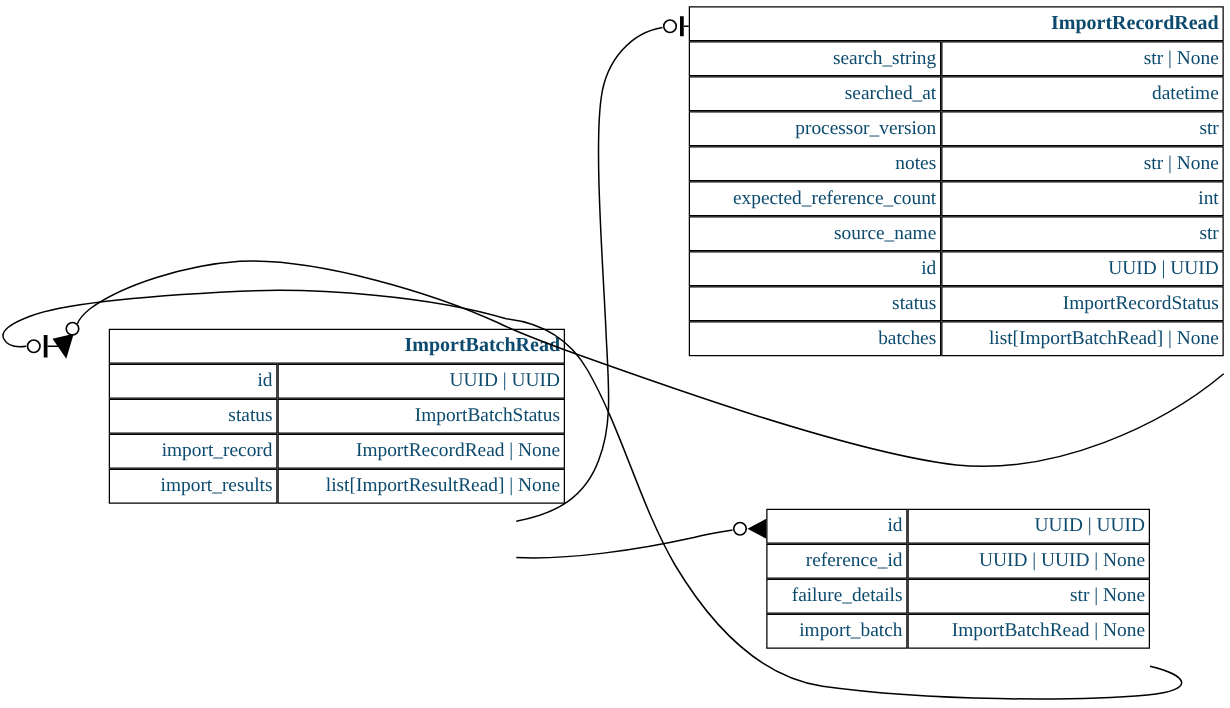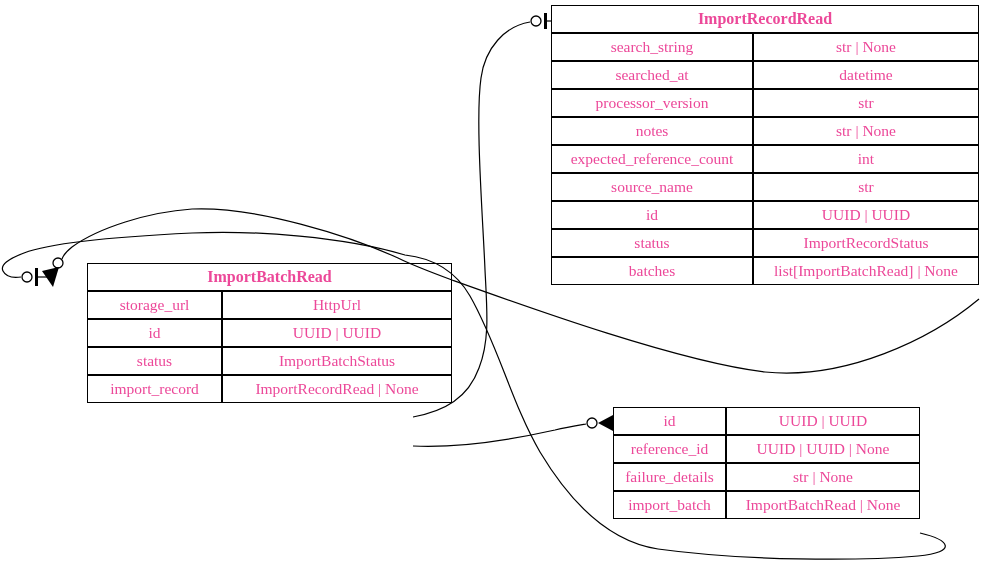--- a/index.html
+++ b/index.html
@@ -13,24 +13,24 @@
   table.entity{
     position:absolute;
     border-collapse:separate;
     border-spacing:0;
     background:#ffffff;
   }
   table.entity th, table.entity td{
     border:1px solid #000000;
     height:26px;
     padding:0 3px;
-    text-align:center;
+    text-align:right;
     vertical-align:middle;
     font-size:15.5px;
-    color:#ec4899;
+    color:#0c4a6e;
     white-space:nowrap;
     overflow:hidden;
   }
   table.entity th{
     font-size:16px;
     font-weight:bold;
   }
   
   .t-record .c1{width:194px}  .t-record .c2{width:218px}
   .t-batch  .c1{width:127px}  .t-batch  .c2{width:222px}
@@ -97,34 +97,34 @@
     </tr>
   </tbody>
     </table>
 
   <table class="entity t-batch" style="left:47px;top:263px;margin-left:40px;">
     <tbody>
         <tr>
       <th colspan="2">ImportBatchRead</th>
     </tr>
     <tr>
-      <td class="c1">storage_url</td>
-      <td class="c2">HttpUrl</td>
-    </tr>
-    <tr>
       <td class="c1">id</td>
       <td class="c2">UUID | UUID</td>
     </tr>
     <tr>
       <td class="c1">status</td>
       <td class="c2">ImportBatchStatus</td>
     </tr>
     <tr>
       <td class="c1">import_record</td>
       <td class="c2">ImportRecordRead | None</td>
+    </tr>
+    <tr>
+      <td class="c1">import_results</td>
+      <td class="c2">list[ImportResultRead] | None</td>
     </tr>
   </tbody>
     </table>
 
   <table class="entity t-result" style="left:613px;top:407px;">
     <tbody>
     <tr>
       <td class="c1">id</td>
       <td class="c2">UUID | UUID</td>
     </tr>

